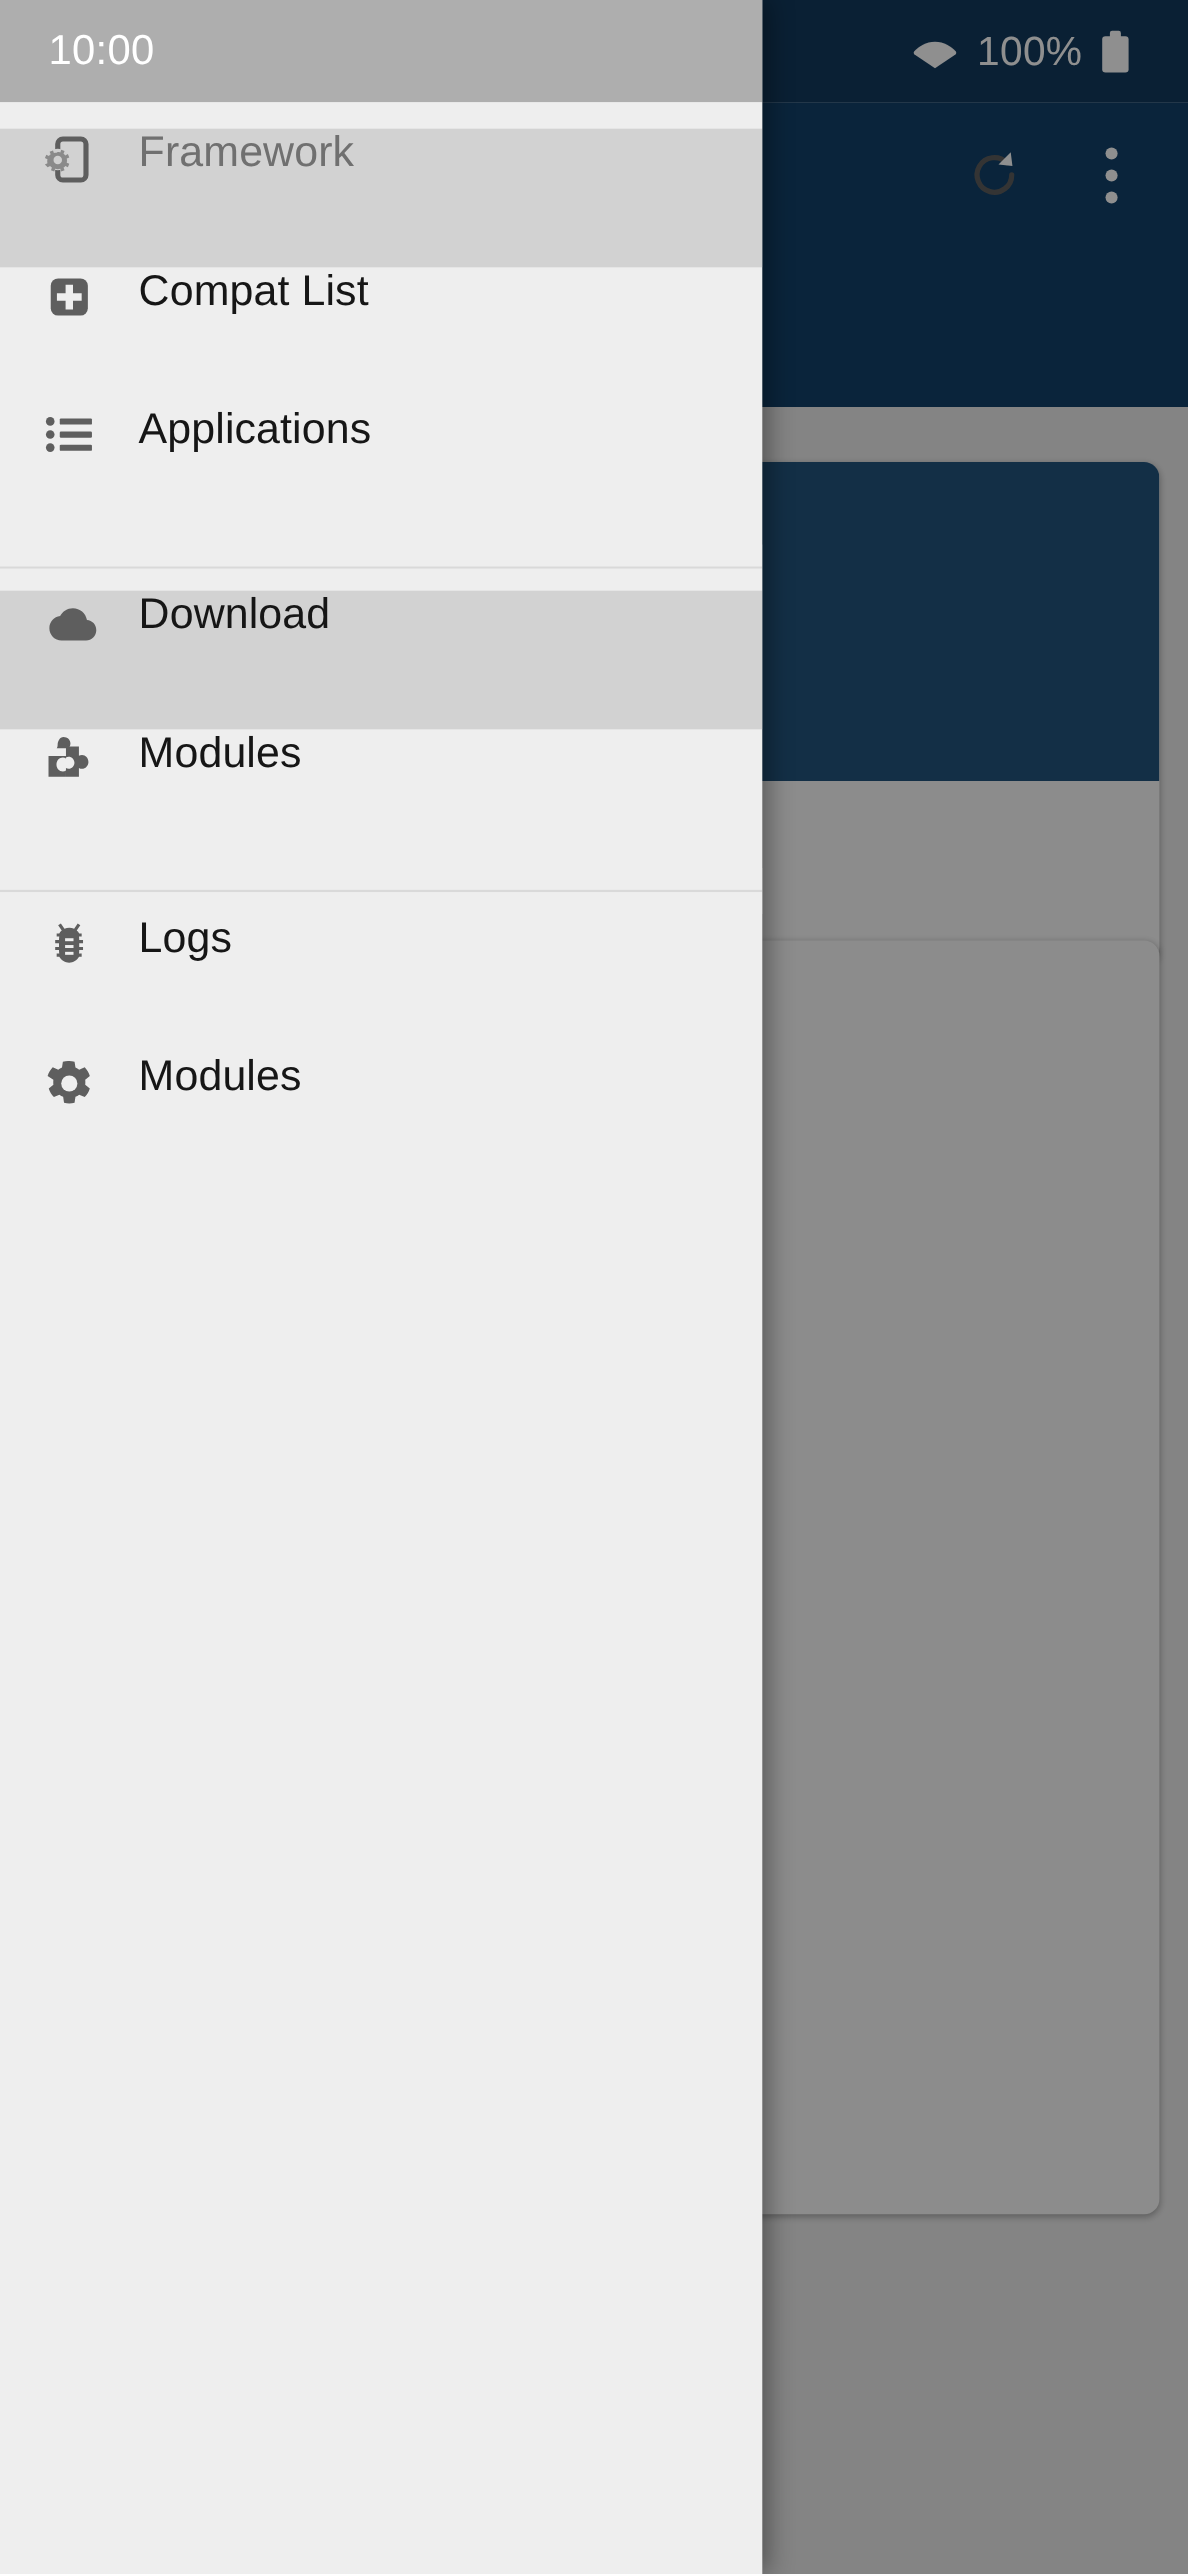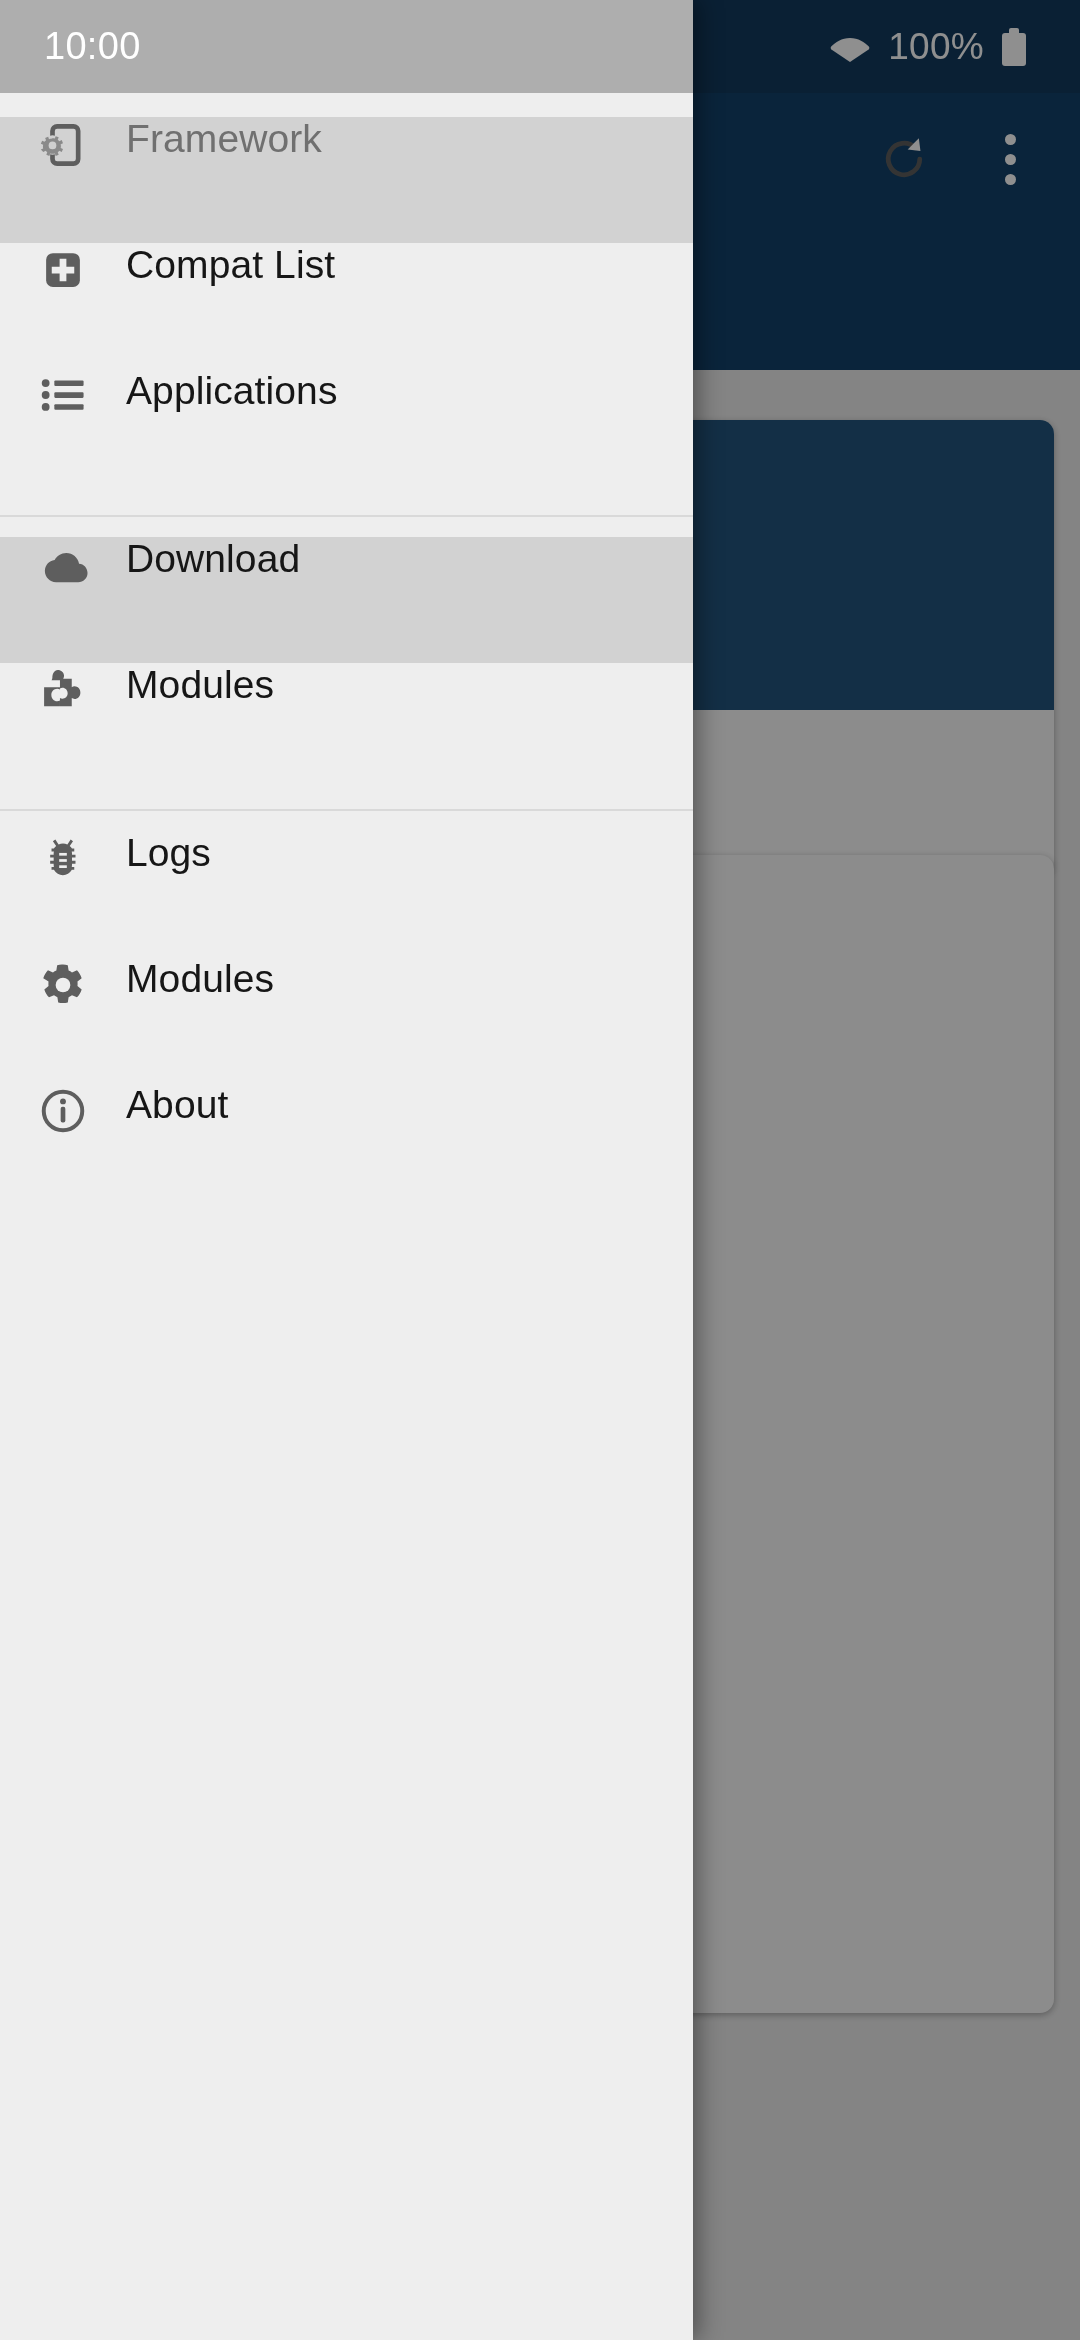--- a/index.html
+++ b/index.html
@@ -307,25 +307,15 @@
     <div class="nav-item">
       <span class="nav-icon">
         <svg viewBox="0 0 48 48" width="56" height="56" class="ic">
           <path class="ic-fill" d="M24 6.5c1.4 0 2.8.2 4.1.5l.7 4.6c1 .4 2 .9 2.9 1.6l4.3-1.8c1.8 1.9 3.2 4.2 4 6.8l-3.6 2.9c.1.6.1 1.2.1 1.9s0 1.3-.1 1.9l3.6 2.9c-.8 2.6-2.2 4.9-4 6.8l-4.3-1.8c-.9.7-1.9 1.2-2.9 1.6l-.7 4.6c-1.3.3-2.7.5-4.1.5s-2.8-.2-4.1-.5l-.7-4.6c-1-.4-2-.9-2.9-1.6l-4.3 1.8c-1.8-1.9-3.2-4.2-4-6.8l3.6-2.9c-.1-.6-.1-1.2-.1-1.9s0-1.3.1-1.9L7.1 18.2c.8-2.6 2.2-4.9 4-6.8l4.3 1.8c.9-.7 1.9-1.2 2.9-1.6l.7-4.6c1.3-.3 2.7-.5 4-.5z"></path>
           <circle cx="24" cy="24" r="6.3" fill="#eeeeee"></circle>
         </svg>
       </span>
       <span class="nav-label">Modules</span>
     </div>
 
-    <div class="nav-item">
-      <span class="nav-icon">
-        <svg viewBox="0 0 48 48" width="56" height="56" class="ic">
-          <circle cx="24" cy="24" r="16.5" class="ic-stroke" stroke="#5e5e5e" stroke-width="3.4"></circle>
-          <circle cx="24" cy="15.8" r="2.5" class="ic-fill"></circle>
-          <rect x="22" y="20.4" width="4" height="13.4" rx="1.6" class="ic-fill"></rect>
-        </svg>
-      </span>
-      <span class="nav-label">About</span>
-    </div>
 
   </div>
 </div>
 
 </body></html>

